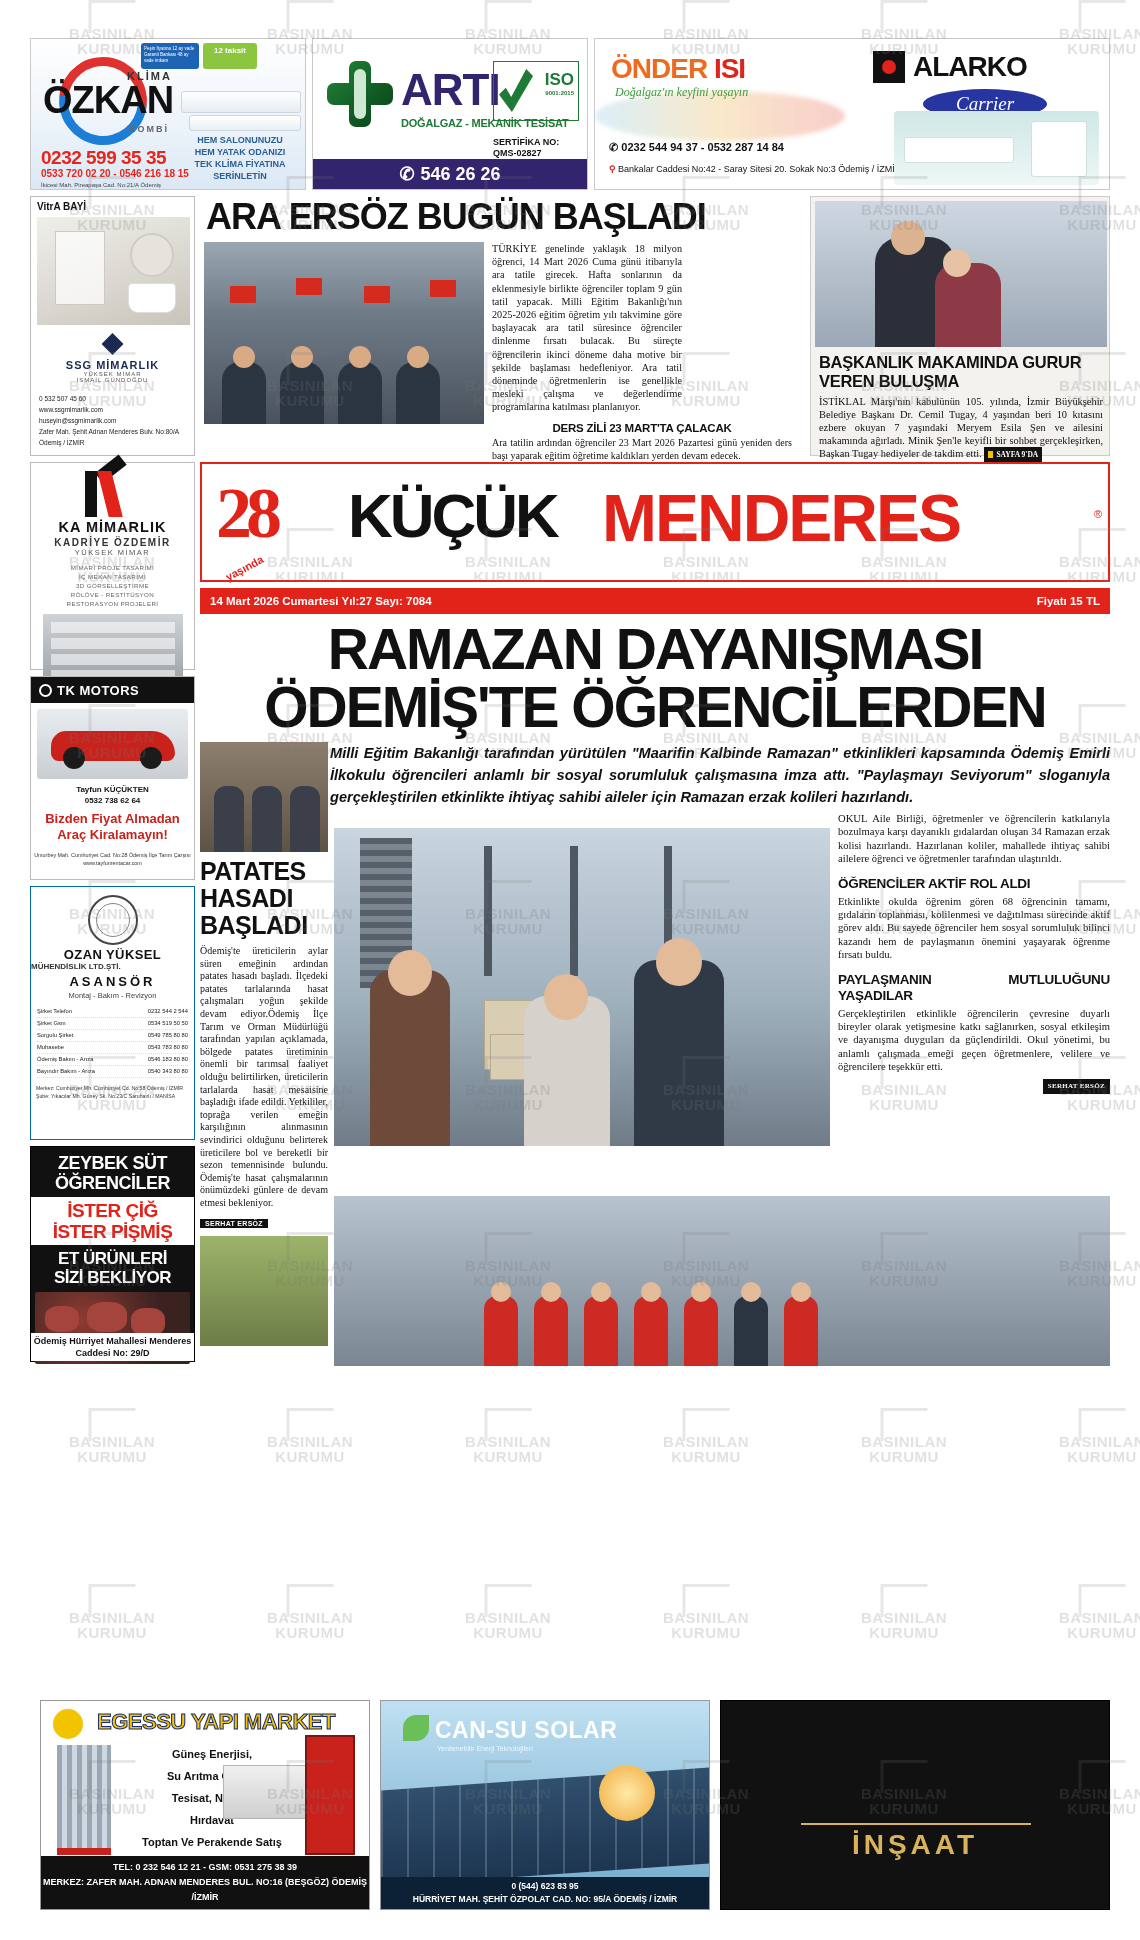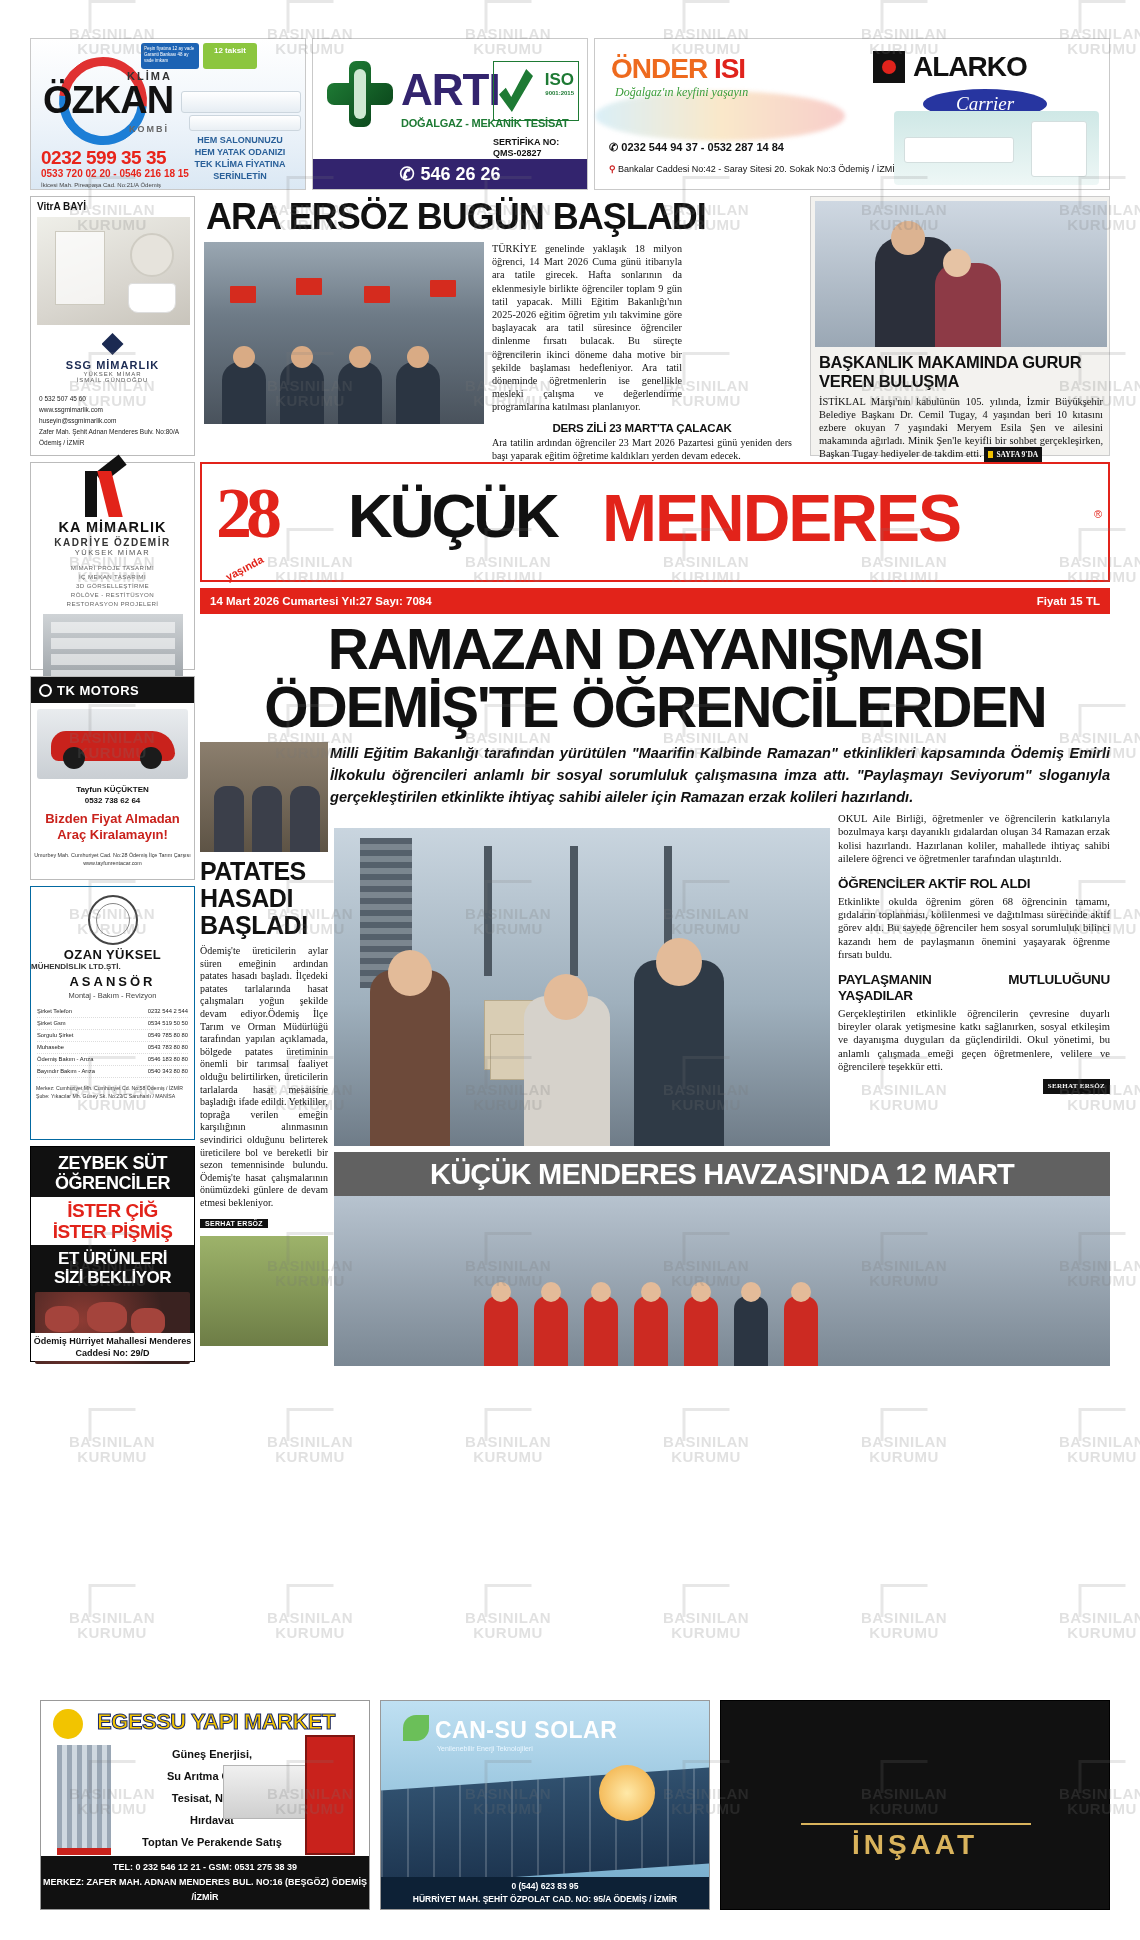--- a/index.html
+++ b/index.html
@@ -547,23 +547,20 @@
 
   <div class="rcol">
     <div>OKUL Aile Birliği, öğretmenler ve öğrencilerin katkılarıyla bozulmaya karşı dayanıklı gıdalardan oluşan 34 Ramazan erzak kolisi hazırlandı. Hazırlanan koliler, mahallede ihtiyaç sahibi ailelere öğrenci ve öğretmenler tarafından ulaştırıldı.</div>
     <h4>ÖĞRENCİLER AKTİF ROL ALDI</h4>
     <div>Etkinlikte okulda öğrenim gören 68 öğrencinin tamamı, gıdaların toplanması, kolilenmesi ve dağıtılması sürecinde aktif görev aldı. Bu sayede öğrenciler hem sosyal sorumluluk bilinci kazandı hem de paylaşmanın önemini yaşayarak öğrenme fırsatı buldu.</div>
     <h4>PAYLAŞMANIN MUTLULUĞUNU YAŞADILAR</h4>
     <div>Gerçekleştirilen etkinlikle öğrencilerin çevresine duyarlı bireyler olarak yetişmesine katkı sağlanırken, sosyal etkileşim ve dayanışma duyguları da güçlendirildi. Okul yönetimi, bu anlamlı çalışmada emeği geçen öğretmenlere, velilere ve öğrencilere teşekkür etti.</div>
     <div style="text-align:right;margin-top:4px"><span class="byline">SERHAT ERSÖZ</span></div>
   </div>
 
-  <div class="bban">
-    <span>KÜÇÜK MENDERES HAVZASI'NDA 12 MART</span>
-  </div>
   <div class="bphoto">
     <div class="kid" style="left:150px"></div>
       <div class="head" style="left:157px;bottom:64px"></div>
     <div class="kid" style="left:200px"></div>
       <div class="head" style="left:207px;bottom:64px"></div>
     <div class="kid" style="left:250px"></div>
       <div class="head" style="left:257px;bottom:64px"></div>
     <div class="kid" style="left:300px"></div>
       <div class="head" style="left:307px;bottom:64px"></div>
     <div class="kid" style="left:350px"></div>

